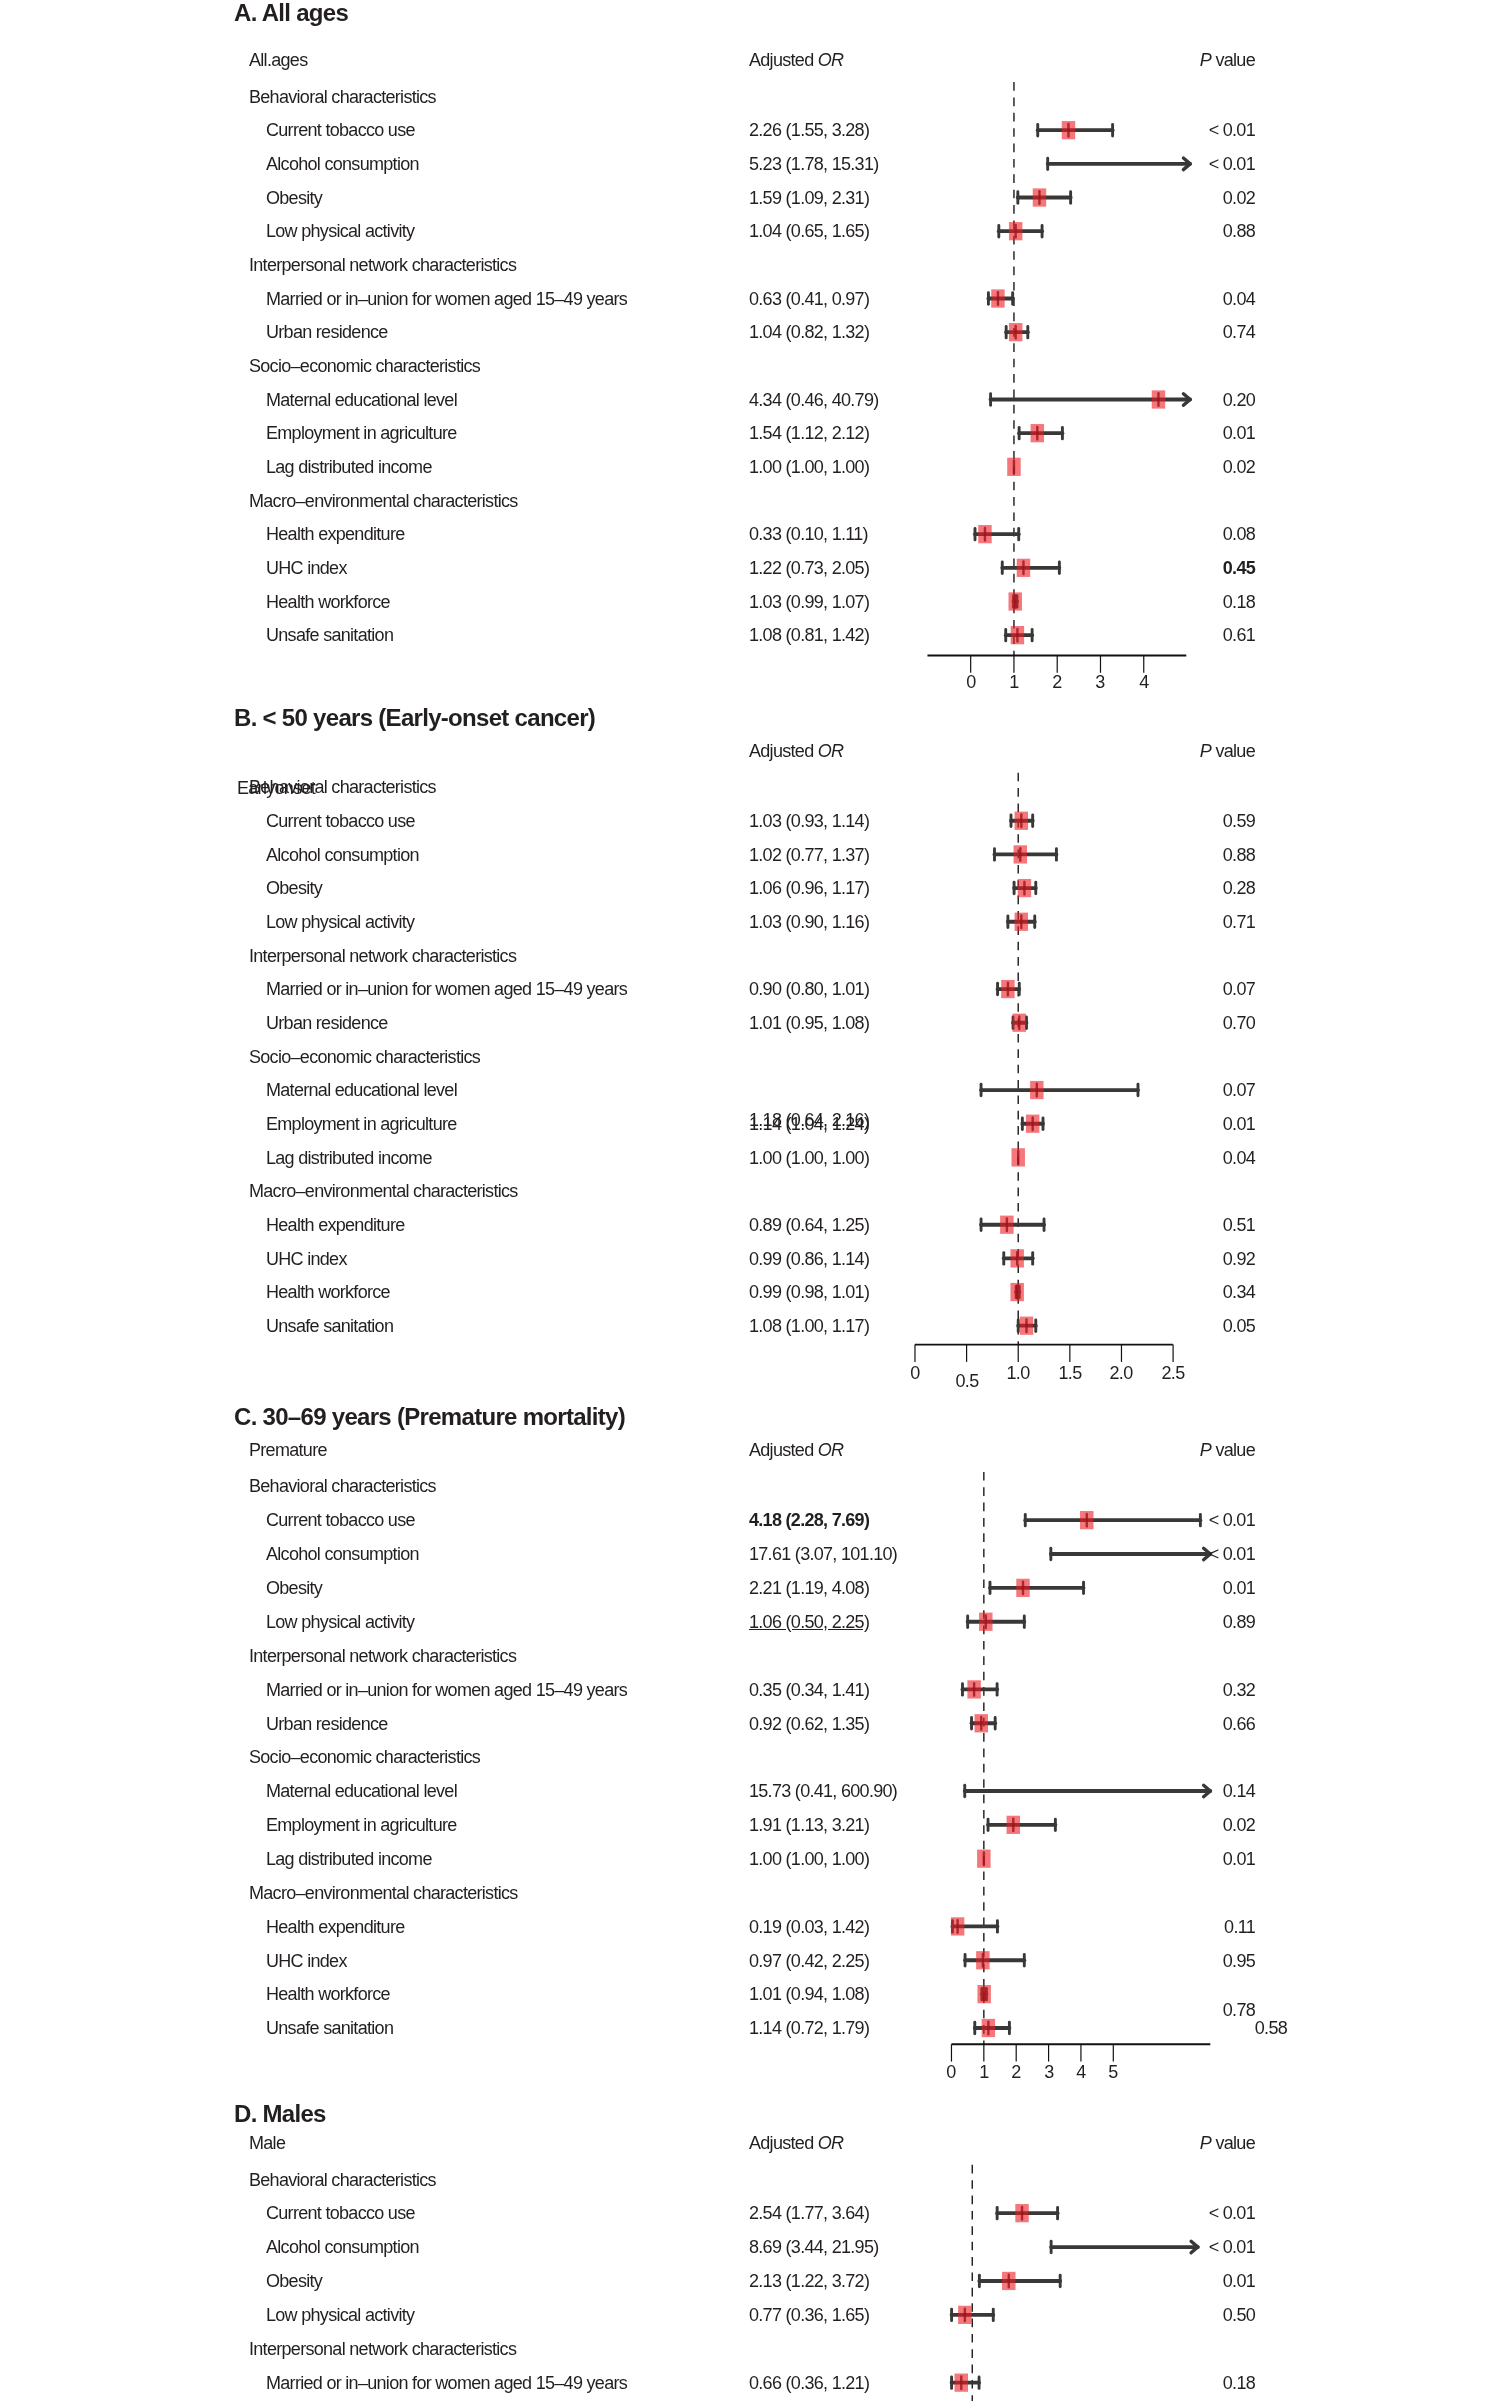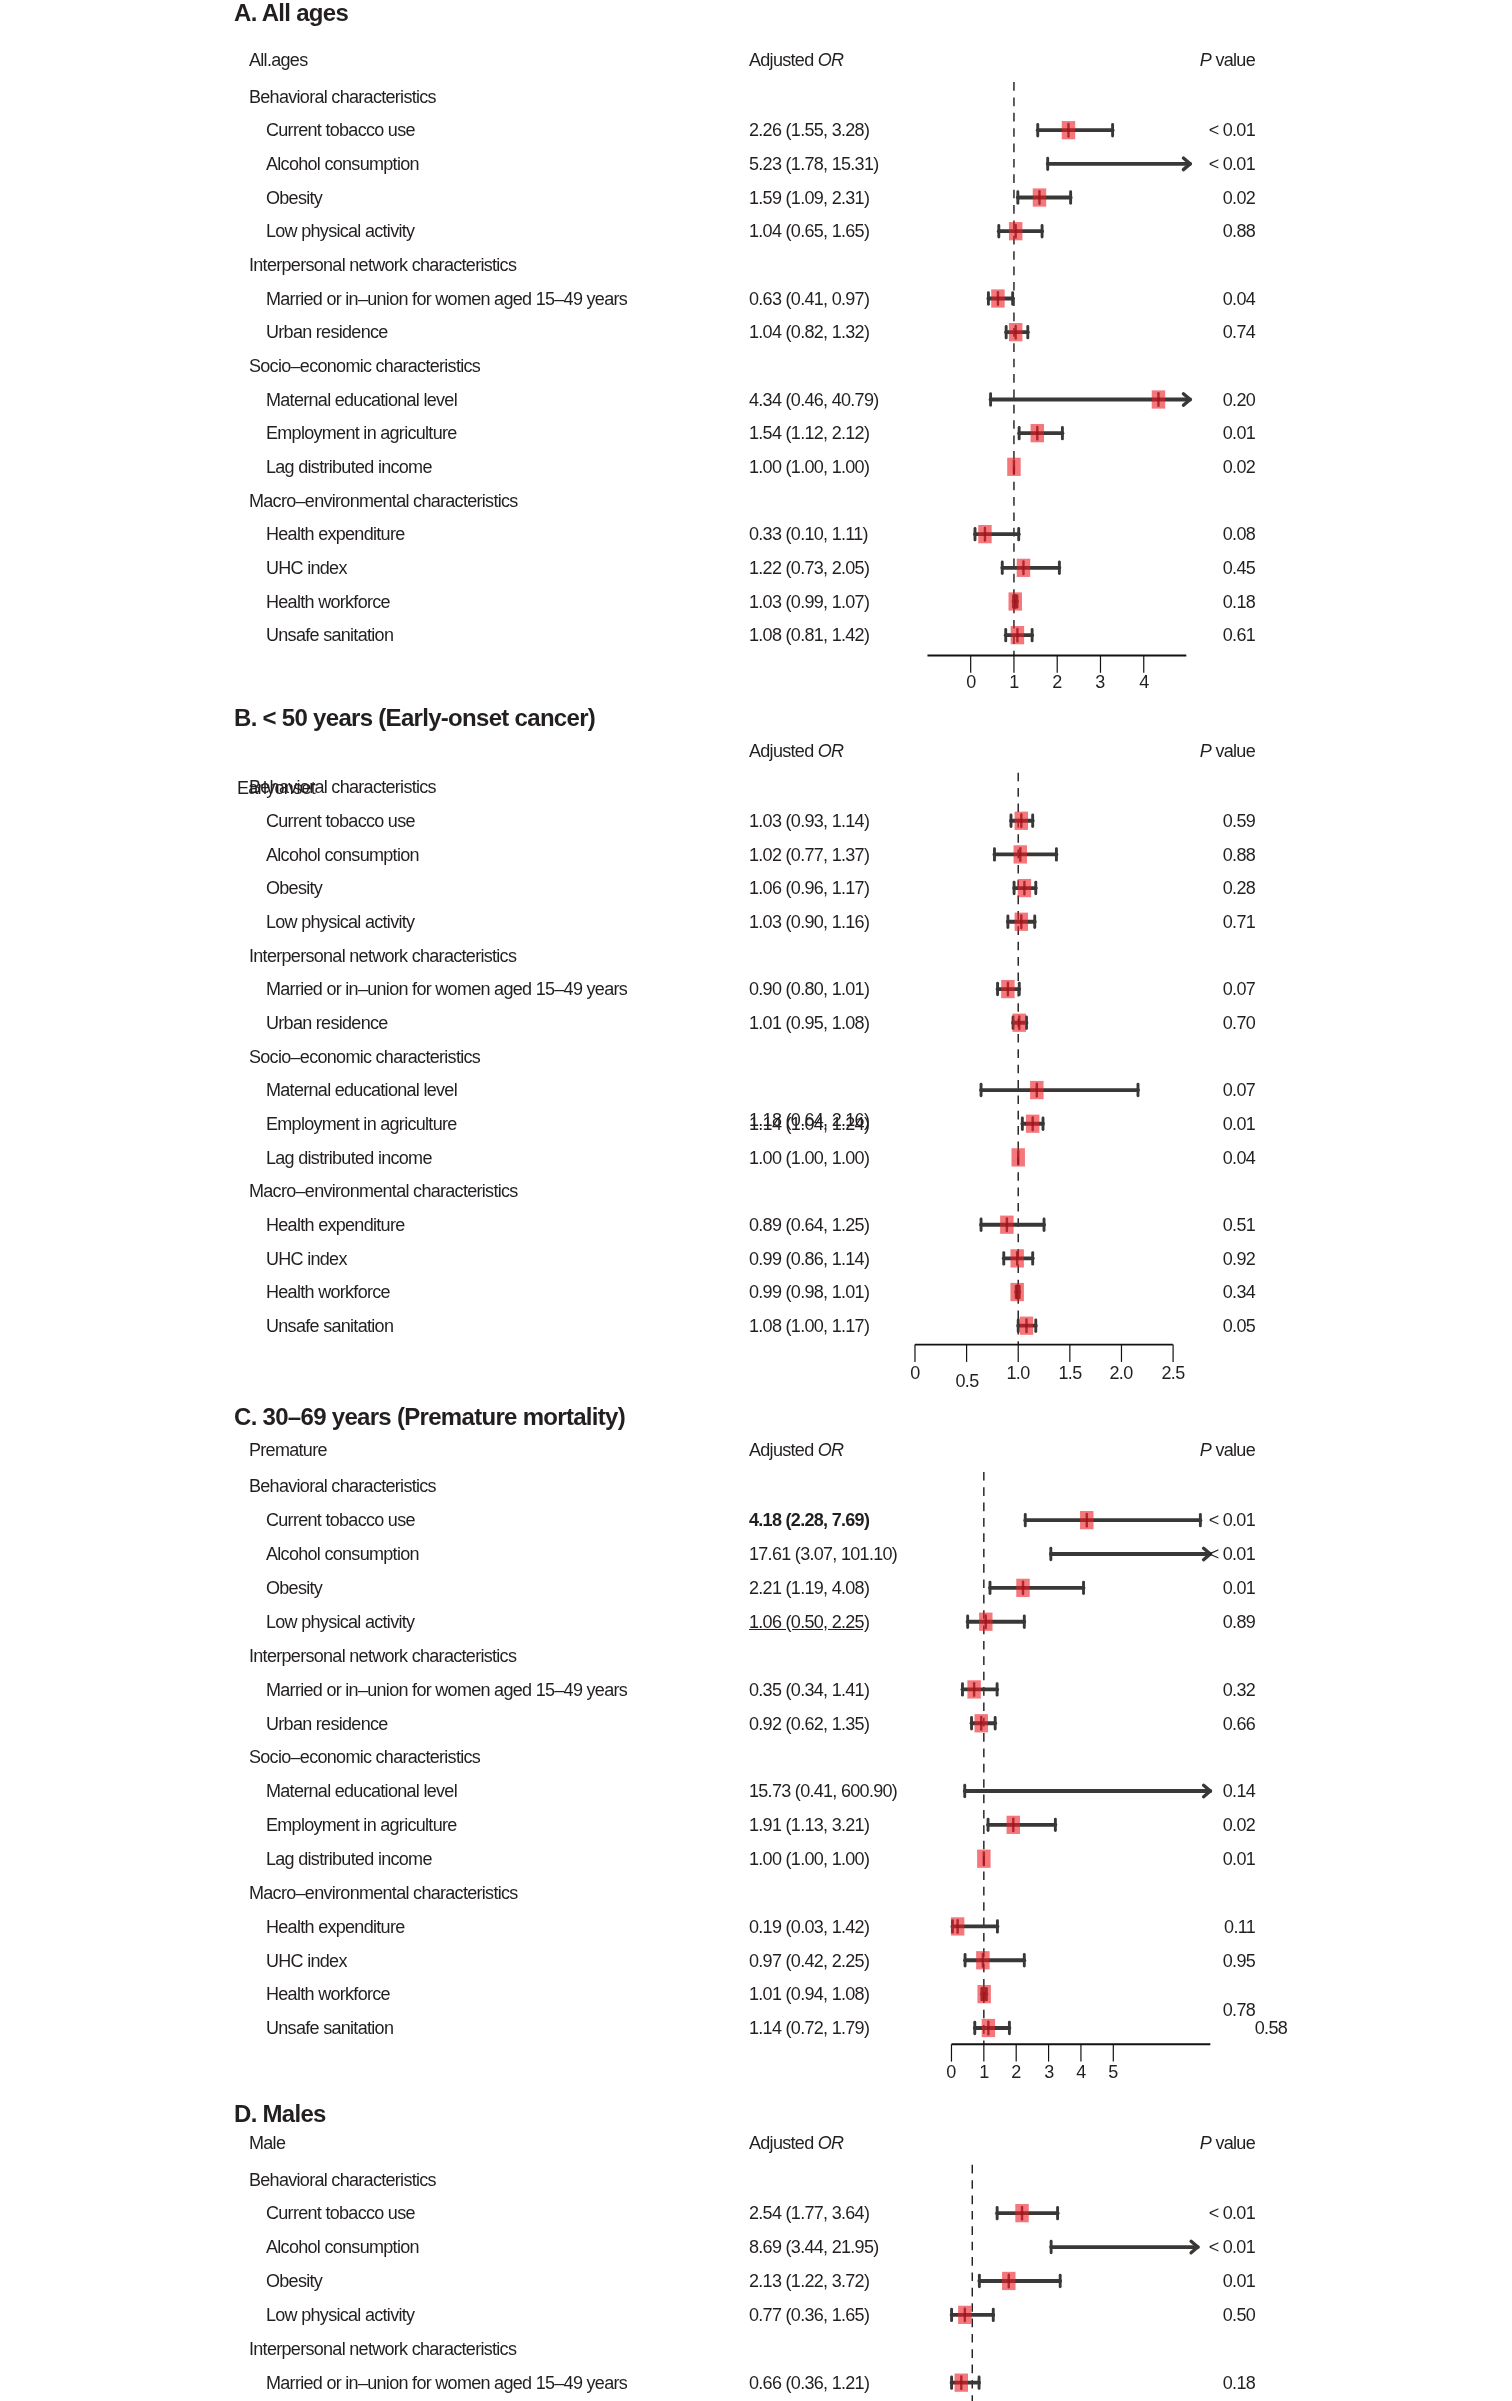--- a/index.html
+++ b/index.html
@@ -149,21 +149,21 @@
       <div class="txt right" style="left: 1255px; top: 433px;">0.01</div>
       <div class="txt " style="left: 266px; top: 467px;">Lag distributed income</div>
       <div class="txt " style="left: 749px; top: 467px;">1.00 (1.00, 1.00)</div>
       <div class="txt right" style="left: 1255px; top: 467px;">0.02</div>
       <div class="txt " style="left: 249px; top: 501px;">Macro–environmental characteristics</div>
       <div class="txt " style="left: 266px; top: 534px;">Health expenditure</div>
       <div class="txt " style="left: 749px; top: 534px;">0.33 (0.10, 1.11)</div>
       <div class="txt right" style="left: 1255px; top: 534px;">0.08</div>
       <div class="txt " style="left: 266px; top: 568px;">UHC index</div>
       <div class="txt " style="left: 749px; top: 568px;">1.22 (0.73, 2.05)</div>
-      <div class="txt right" style="left: 1255px; top: 568px;">0.45</div>
+      <div class="txt right" style="left: 1255px; top: 568px; font-weight: bold;">0.45</div>
       <div class="txt " style="left: 266px; top: 602px;">Health workforce</div>
       <div class="txt " style="left: 749px; top: 602px;">1.03 (0.99, 1.07)</div>
       <div class="txt right" style="left: 1255px; top: 602px;">0.18</div>
       <div class="txt " style="left: 266px; top: 635px;">Unsafe sanitation</div>
       <div class="txt " style="left: 749px; top: 635px;">1.08 (0.81, 1.42)</div>
       <div class="txt right" style="left: 1255px; top: 635px;">0.61</div>
       <div class="txt center" style="left: 971px; top: 682px;">0</div>
       <div class="txt center" style="left: 1014px; top: 682px;">1</div>
       <div class="txt center" style="left: 1057px; top: 682px;">2</div>
       <div class="txt center" style="left: 1100px; top: 682px;">3</div>

